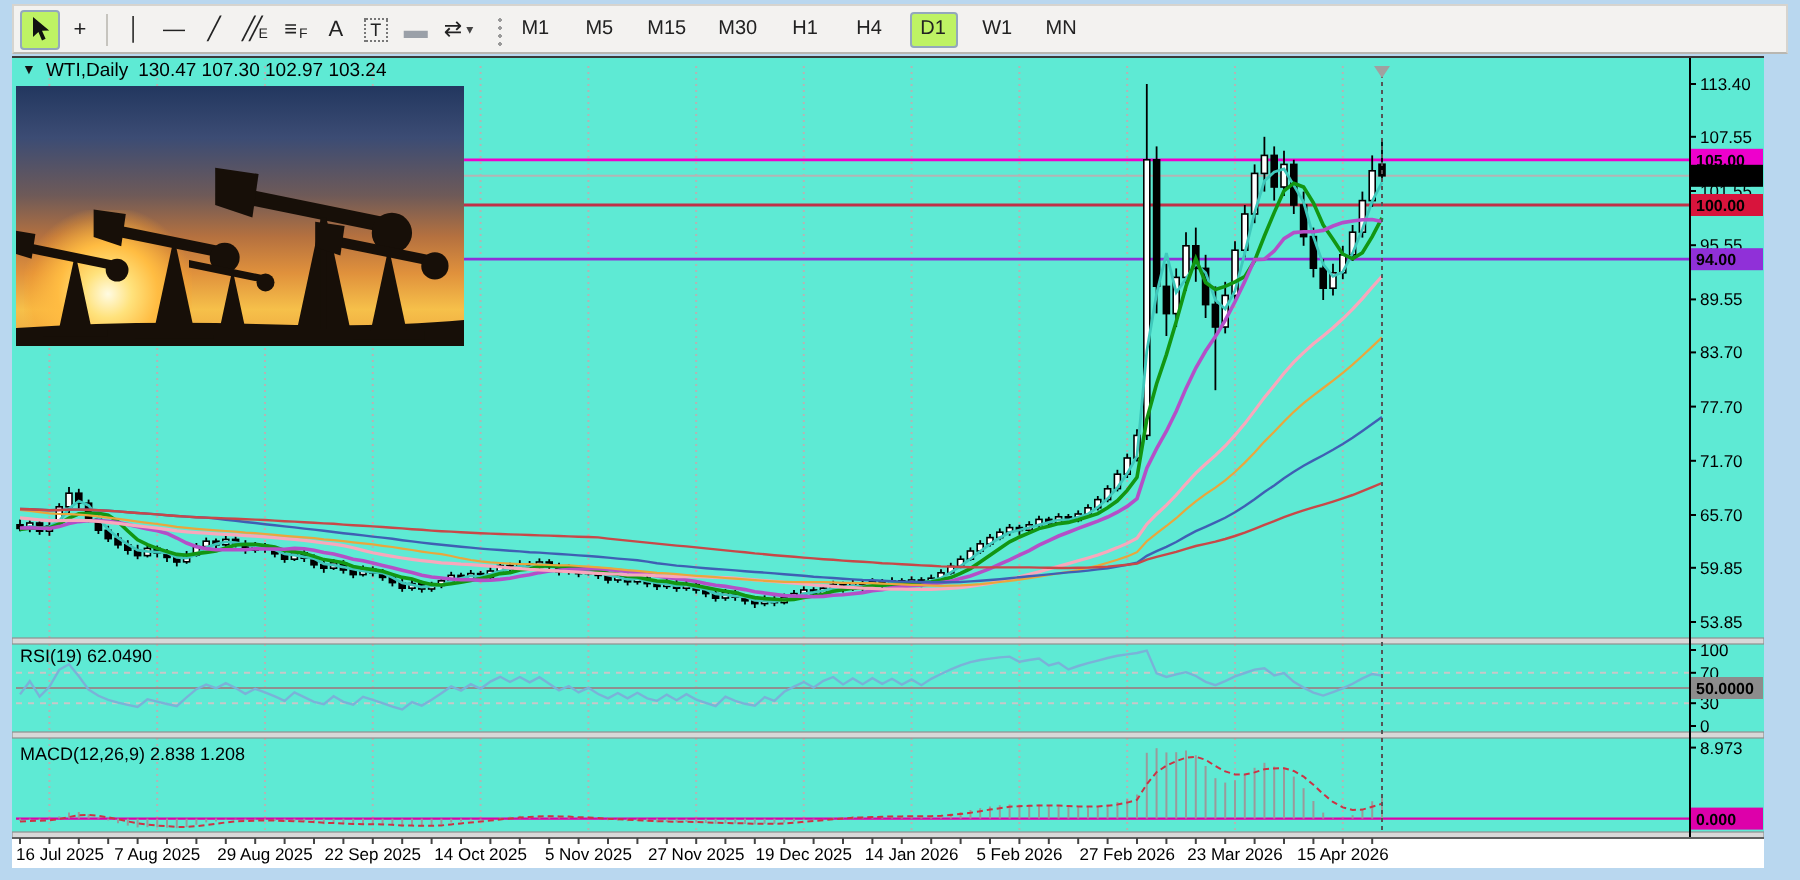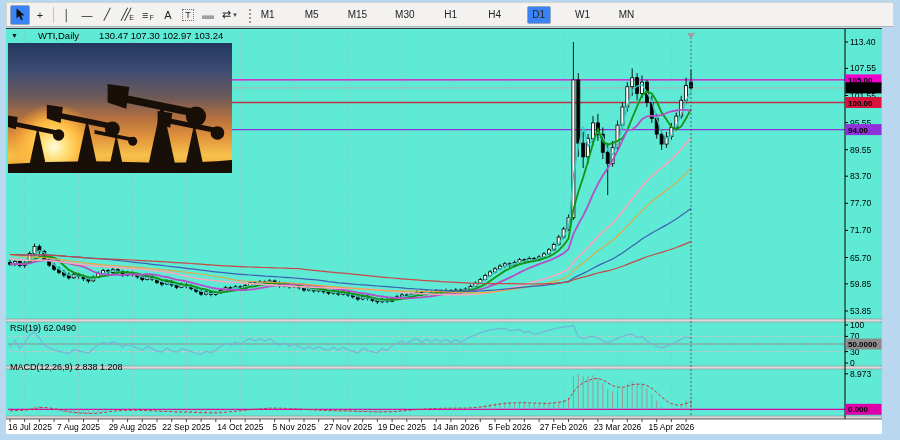--- a/index.html
+++ b/index.html
@@ -4,21 +4,21 @@
 <style>
   html,body{margin:0;padding:0}
   body{width:900px;height:440px;position:relative;background:#b9d7ef;
        font-family:"Liberation Sans",sans-serif;overflow:hidden}
   .toolbar{position:absolute;left:6px;top:2px;width:888px;height:25px;background:#f3f2f0;
            border:1px solid #d6d4cf;border-bottom-color:#b9b7b1;display:flex;align-items:center;
            padding:0 3px;box-sizing:border-box;z-index:10}
   .tbtn{min-width:20px;height:20px;display:flex;align-items:center;justify-content:center;
         font-size:11px;color:#222;border:1px solid transparent;border-radius:2px;padding:0 3px;
         position:relative;cursor:default;background:transparent}
-  .tbtn.pressed{border-color:#93a7bd;background:#3b82f6}
+  .tbtn.pressed{border-color:#93a7bd;background:#bef264}
   .tbtn .sub{font-size:7px;margin-left:1px;margin-top:6px}
   .tbtn .caret{font-size:7px;margin-left:2px;color:#444}
   .tbtn.ch2{letter-spacing:-3px;padding-right:6px}
   .tbtn.boxT span.glyph{border:1px dotted #777;padding:0 2px;font-size:9px}
   .tbtn.rect span.glyph{color:#9aa0a8;font-size:12px}
   .tsep{width:1px;height:16px;background:#c6c4be;margin:0 3px;flex:none}
   .grip{width:5px;height:16px;margin:0 4px 0 6px;flex:none;
         background-image:radial-gradient(circle,#9a9a9a 0.8px,transparent 1px);
         background-size:4px 4px;background-position:1px 1px}
   .tf{font-size:10px;height:18px;min-width:24px}
@@ -26,25 +26,25 @@
             border-top:1px solid #3a3a3a;z-index:1}
   #cv{position:absolute;left:0;top:0}
   svg text{font-family:"Liberation Sans",sans-serif;fill:#000}
   .photo{position:absolute;left:2px;top:14px;width:224px;height:130px;z-index:3;overflow:hidden;
          background:linear-gradient(180deg,#22375f 0%,#3c4c74 20%,#6e5a58 42%,#b5713f 58%,
                     #e0913c 72%,#f6c04a 86%,#eda43c 100%)}
   .photo::before{content:"";position:absolute;left:2%;top:48%;width:84px;height:84px;
          background:radial-gradient(circle,#fffbe2 0%,#ffe27c 20%,#ffbc42 42%,rgba(255,165,45,.3) 65%,transparent 74%)}
   .photo svg{position:absolute;left:0;top:0}
   .title{position:absolute;left:5px;top:1px;font-size:9.5px;color:#000;z-index:4;
-         display:flex;align-items:center;gap:20px;white-space:nowrap}
+         display:flex;align-items:center;gap:5px;white-space:nowrap}
   .title .dd{font-size:7px;color:#111}
   .ind{position:absolute;left:4px;font-size:9px;color:#000;z-index:2;white-space:nowrap}
   .ind-rsi{top:294px}
-  .ind-macd{top:333px}
+  .ind-macd{top:343px}
 </style>
 </head>
 <body>
 
 <div class="toolbar">
   <span style="display:flex;align-items:center">
       <button class="tbtn pressed">
         <svg width="10" height="13" viewBox="0 0 10 13">
           <path d="M1.5 0.5 L1.5 10.5 L4.2 8 L6 12.3 L7.8 11.4 L6 7.4 L9.6 7.2 Z" fill="#111"></path>
         </svg>
@@ -78,21 +78,21 @@
       </button>
       <button class="tbtn rect">
         <span class="glyph">▬</span>
       </button>
       <button class="tbtn">
         <span class="glyph">⇄</span>
         <span class="caret">▾</span>
       </button>
     </span>
   <span class="grip"></span>
-  <span style="display:flex;align-items:center;gap:20px">
+  <span style="display:flex;align-items:center;gap:8px">
       <button class="tbtn tf">M1</button>
       <button class="tbtn tf">M5</button>
       <button class="tbtn tf">M15</button>
       <button class="tbtn tf">M30</button>
       <button class="tbtn tf">H1</button>
       <button class="tbtn tf">H4</button>
       <button class="tbtn tf pressed">D1</button>
       <button class="tbtn tf">W1</button>
       <button class="tbtn tf">MN</button>
     </span>

